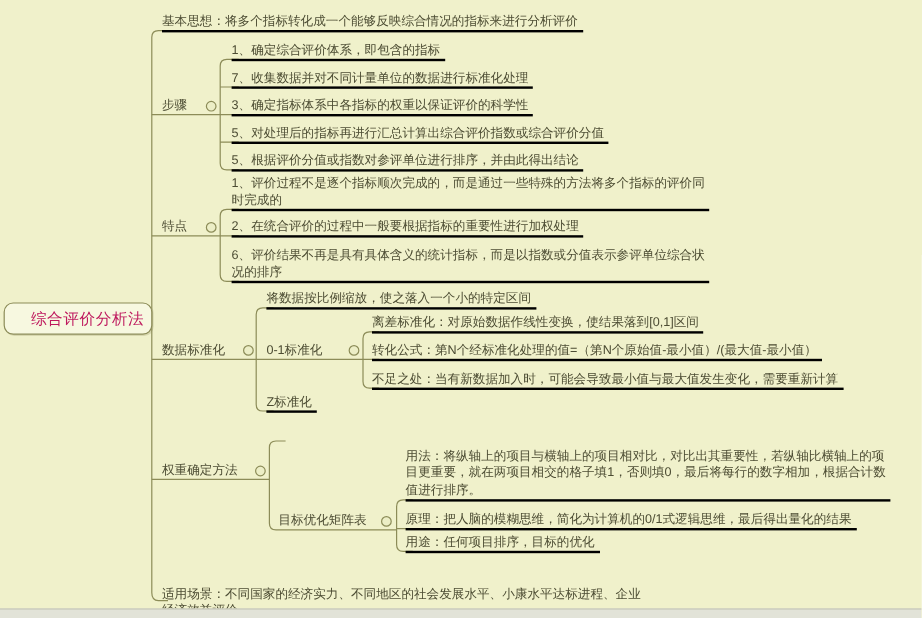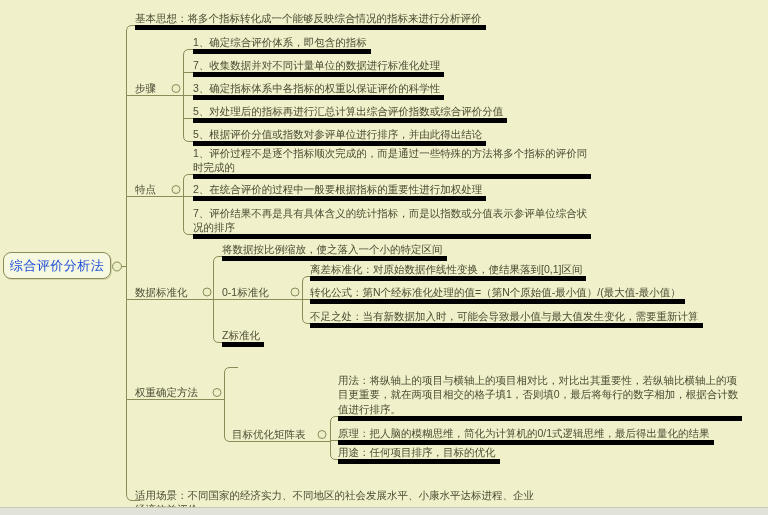--- a/index.html
+++ b/index.html
@@ -8,27 +8,28 @@
     background:#f0f1cb;
     font-family:"Liberation Sans","DejaVu Sans",sans-serif;
   }
   .t{
     position:absolute;
     font-size:10.5px;line-height:13px;color:#4c4c33;
     white-space:nowrap;
   }
   .t .ln{display:block;}
   .wrap{line-height:14px;}
-  .u{border-bottom:5px solid #000000;padding-right:4px;}
+  .u{border-bottom:2px solid #000000;padding-right:4px;}
   .root{
     position:absolute;left:3px;top:252px;width:106px;height:25px;
     background:#f7f8e0;border:1px solid #8c8c58;border-radius:8px;
     display:flex;align-items:center;justify-content:center;
-    font-size:13px;color:#1d4ed8;letter-spacing:.5px;
+    font-size:13px;color:#be185d;letter-spacing:.5px;
     box-shadow:1px 1px 0 rgba(140,140,88,.25);
+    padding-left:16px;
   }
   .u3{height:43px;line-height:14.3px;}
   svg{position:absolute;left:0;top:0;}
   .bottomstrip{
     position:absolute;left:0;top:507px;width:768px;height:8px;
     background:#e2e3d8;border-top:1px solid #c6c7b6;
   }
 </style>
 </head>
 <body>
@@ -83,21 +84,21 @@
   <div class="t u" style="left:193px;top:105px;">5、对处理后的指标再进行汇总计算出综合评价指数或综合评价分值</div>
   <div class="t u" style="left:193px;top:128px;">5、根据评价分值或指数对参评单位进行排序，并由此得出结论</div>
 
   <div class="t" style="left:135px;top:183px;">特点</div>
   <div class="t u wrap" style="left:193px;top:146px;">
     <span class="ln">1、评价过程不是逐个指标顺次完成的，而是通过一些特殊的方法将多个指标的评价同</span>
     <span class="ln">时完成的</span>
   </div>
   <div class="t u" style="left:193px;top:183px;">2、在统合评价的过程中一般要根据指标的重要性进行加权处理</div>
   <div class="t u wrap" style="left:193px;top:206px;">
-    <span class="ln">7、评价结果不再是具有具体含义的统计指标，而是以指数或分值表示参评单位综合状</span>
+    <span class="ln">6、评价结果不再是具有具体含义的统计指标，而是以指数或分值表示参评单位综合状</span>
     <span class="ln">况的排序</span>
   </div>
 
   <div class="t" style="left:135px;top:286px;">数据标准化</div>
   <div class="t u" style="left:222px;top:243px;">将数据按比例缩放，使之落入一个小的特定区间</div>
   <div class="t" style="left:222px;top:286px;">0-1标准化</div>
   <div class="t u" style="left:310px;top:263px;">离差标准化：对原始数据作线性变换，使结果落到[0,1]区间</div>
   <div class="t u" style="left:310px;top:286px;">转化公式：第N个经标准化处理的值=（第N个原始值-最小值）/(最大值-最小值）</div>
   <div class="t u" style="left:310px;top:310px;">不足之处：当有新数据加入时，可能会导致最小值与最大值发生变化，需要重新计算</div>
   <div class="t u" style="left:222px;top:329px;">Z标准化</div>

